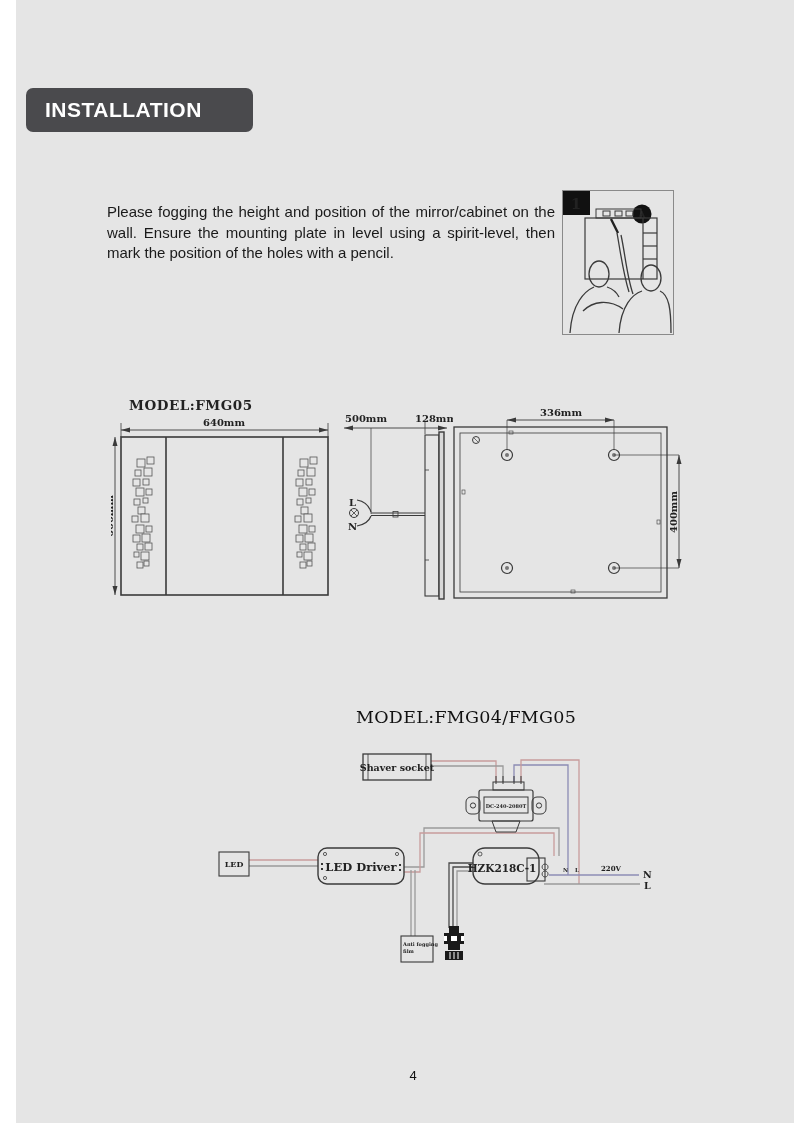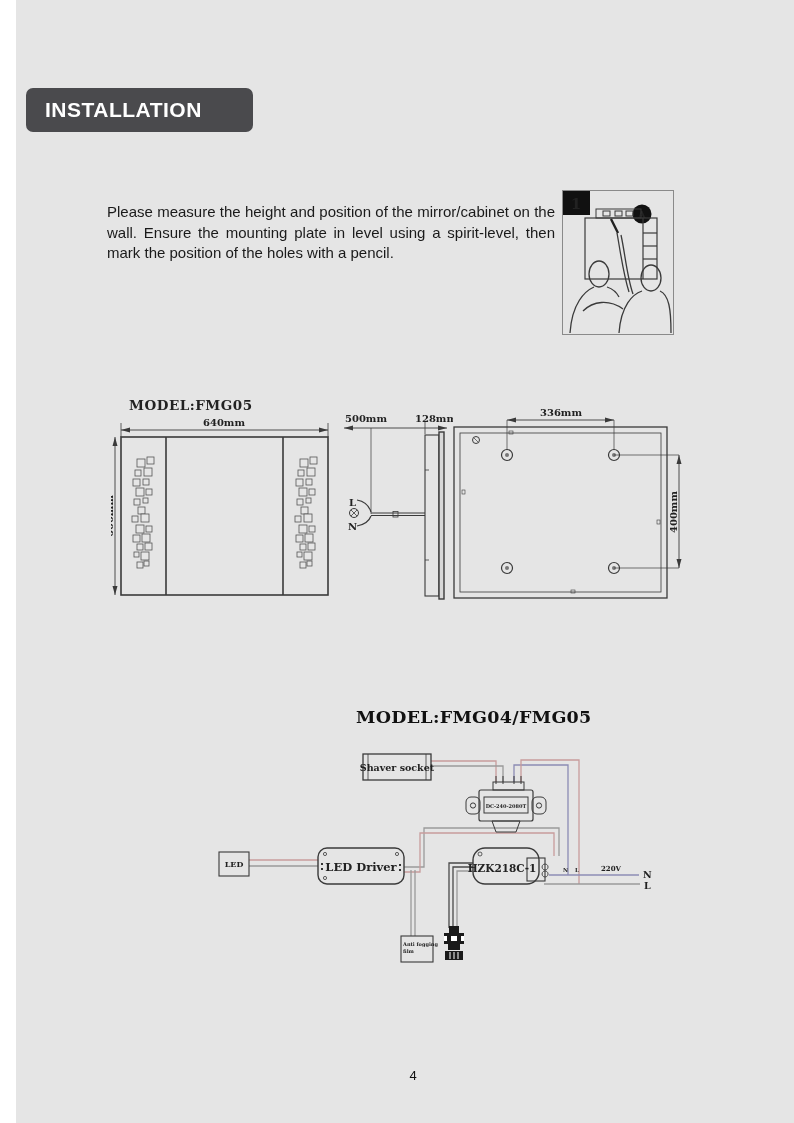--- a/index.html
+++ b/index.html
@@ -9,33 +9,33 @@
   #badge{left:10px;top:88px;width:227px;height:44px;background:#4a4a4d;border-radius:7px;
          color:#ffffff;font-weight:bold;font-size:21px;line-height:44px;padding-left:19px;
          box-sizing:border-box;letter-spacing:.5px;}
   #pos-block{left:91px;top:202px;width:448px;}
   #pos-title{font-size:15px;font-weight:bold;margin:0 0 5px 0;}
   #pos-body{font-size:15px;line-height:20.5px;text-align:justify;margin:0;}
   #figure1{left:546px;top:190px;width:112px;height:145px;border:1px solid #8a8a8a;box-sizing:border-box;}
   svg text{font-family:"DejaVu Serif",serif;fill:#222;}
   .dimtxt{font-weight:bold;}
   .ln{stroke:#3a3a3a;fill:none;}
-  #wiring-title{left:340px;top:707px;font-family:"DejaVu Serif",serif;font-weight:bold;
+  #wiring-title{left:340px;top:707px;font-family:"DejaVu Serif",serif;font-weight:normal;
                 font-size:17.5px;letter-spacing:.3px;color:#111;}
   #page-num{left:0;top:1068px;width:794px;text-align:center;font-size:13px;color:#111;}
 </style>
 </head>
 <body>
 
 <div id="page">
 
   <div id="badge" class="abs">INSTALLATION</div>
 
   <div id="pos-block" class="abs">
-    <p id="pos-body">Please measure the height and position of the mirror/cabinet on the wall. Ensure the mounting plate in level using a spirit-level, then mark the position of the holes with a pencil.</p>
+    <p id="pos-body">Please fogging the height and position of the mirror/cabinet on the wall. Ensure the mounting plate in level using a spirit-level, then mark the position of the holes with a pencil.</p>
   </div>
 
   <div id="figure1" class="abs">
     <svg width="110" height="143" viewBox="0 0 110 143">
       <rect x="0" y="0" width="27" height="24" fill="#111"></rect>
       <text x="13" y="18" font-size="15" font-weight="bold" fill="#fff" text-anchor="middle">1</text>
       <circle cx="79" cy="23" r="9.5" fill="#111"></circle>
       <text x="79" y="27" font-size="10" font-weight="bold" fill="#fff" text-anchor="middle">A</text>
 
       <g class="ln" stroke-width="1">

